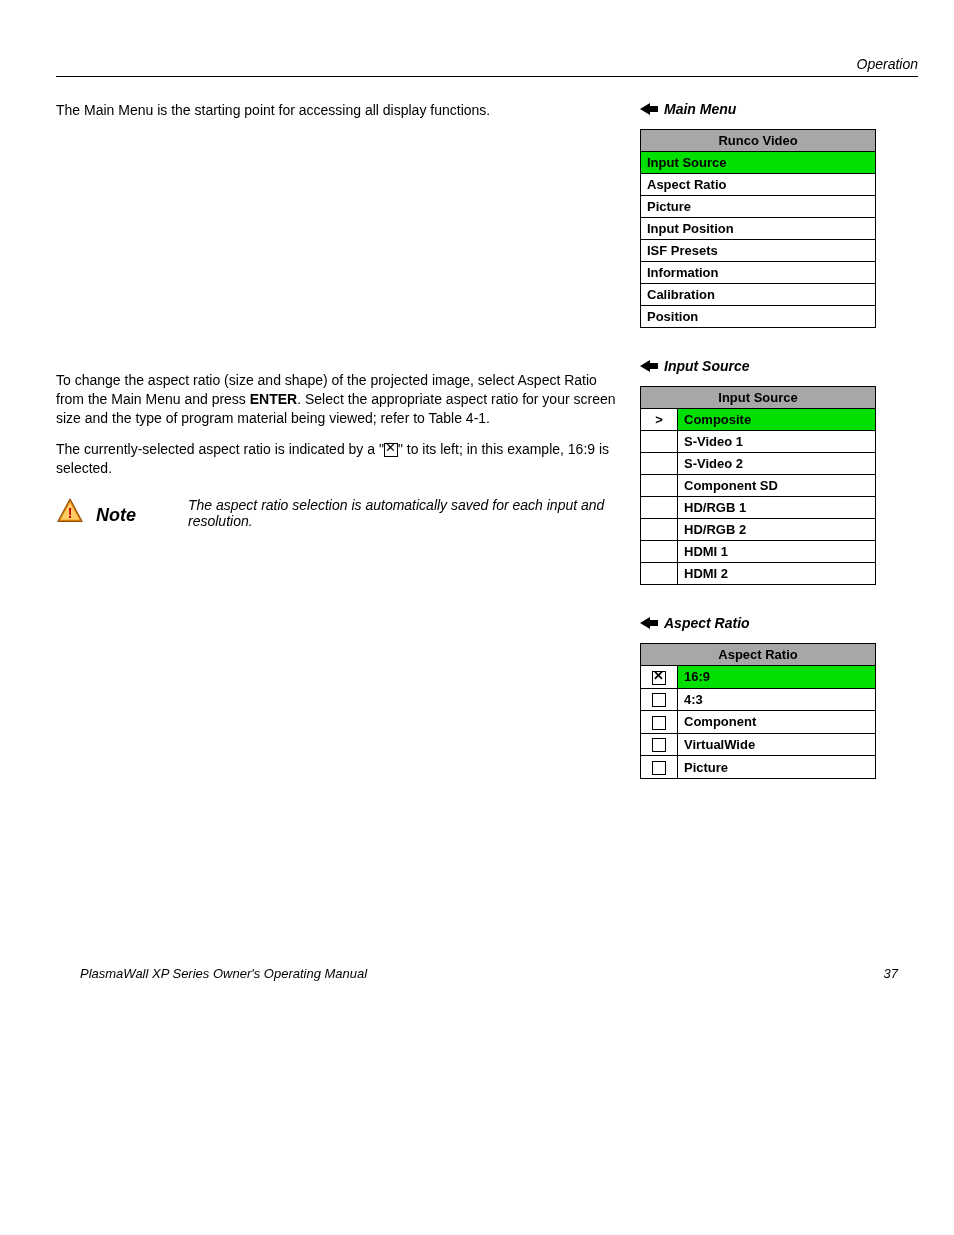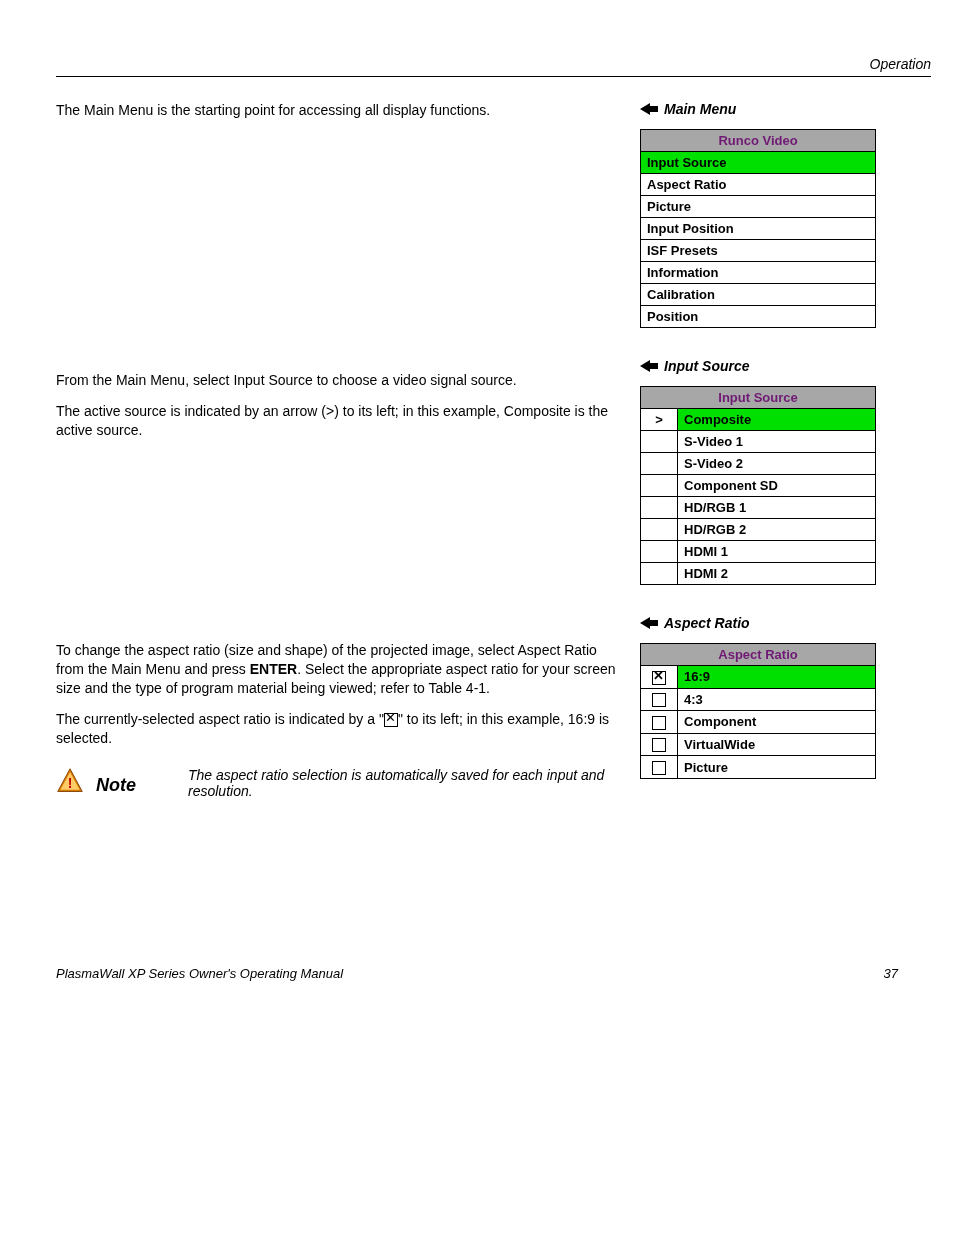--- a/index.html
+++ b/index.html
@@ -6,21 +6,21 @@
     font-family: Arial, Helvetica, sans-serif;
     margin: 0;
     padding: 0;
     background: #fff;
     color: #000;
   }
   .page {
     width: 954px;
     height: 1009px;
     box-sizing: border-box;
-    padding: 56px 23px 28px 56px;
+    padding: 56px 36px 28px 56px;
     position: relative;
   }
   .header-section {
     font-style: italic;
     font-size: 14px;
     text-align: right;
     margin-bottom: 4px;
   }
   .hr {
     border-top: 1.5px solid #000;
@@ -60,21 +60,21 @@
     font-size: 13px;
   }
   table.menu td, table.menu th {
     border: 1px solid #000;
     padding: 3px 6px;
     font-weight: bold;
     text-align: left;
   }
   table.menu .title {
     background: #a7a7a7;
-    color: #701a75;
+    color: #000000;
     text-align: center;
     font-weight: bold;
   }
   table.menu .highlight {
     background: #00e000;
   }
   table.menu .indicator {
     width: 24px;
     text-align: center;
   }
@@ -118,42 +118,38 @@
   }
   .footer {
     position: absolute;
     bottom: 28px;
     left: 56px;
     right: 56px;
     font-style: italic;
     font-size: 13px;
     display: flex;
   }
-  .footer .title { flex: 1; }
+  .footer .title { flex: 1; margin-left: 24px; }
   .footer .pageno { width: 40px; text-align: right; }
   .section-block { margin-bottom: 30px; }
 </style>
 </head>
 <body>
 
 <div class="page">
   <div class="header-section">Operation</div>
   <div class="hr"></div>
 
   <div class="content">
     <div class="left">
 
       <div class="section-block" style="min-height:240px;">
         <div class="para">The Main Menu is the starting point for accessing all display functions.</div>
       </div>
 
-      <div class="section-block" style="min-height:240px;">
-        <div class="para">From the Main Menu, select Input Source to choose a video signal source.</div>
-        <div class="para">The active source is indicated by an arrow (&gt;) to its left; in this example, Composite is the active source.</div>
-      </div>
 
       <div class="section-block">
         <div class="para">
           <span>To change the aspect ratio (size and shape) of the projected image, select Aspect Ratio from the Main Menu and press </span><b>ENTER</b><span>. Select the appropriate aspect ratio for your screen size and the type of program material being viewed; refer to Table 4-1.</span>
         </div>
         <div class="para">
           <span>The currently-selected aspect ratio is indicated by a "</span><span class="checkbox-icon checked"></span><span>" to its left; in this example, 16:9 is selected.</span>
         </div>
 
         <div class="note-row">

